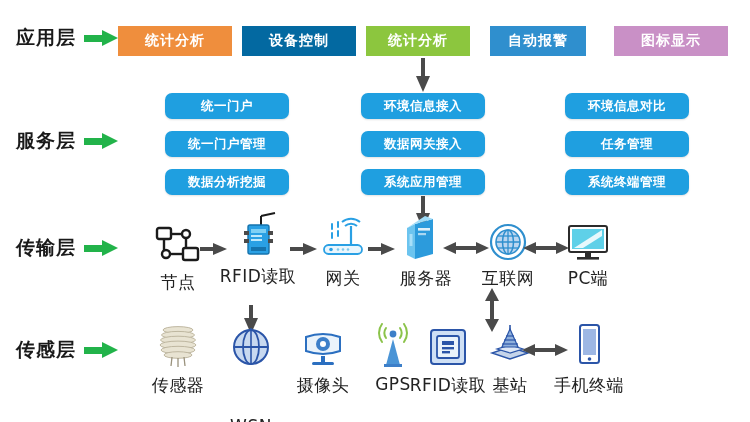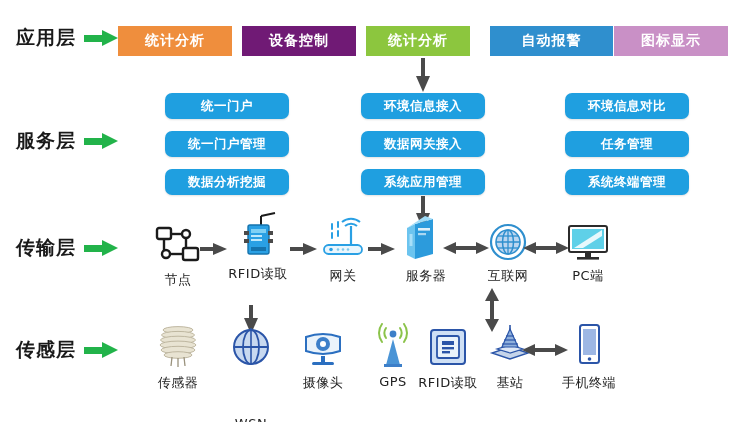--- a/index.html
+++ b/index.html
@@ -53,21 +53,21 @@
     text-align:center;
   }
 
   
   .node{
     position:absolute;width:76px;
     display:flex;flex-direction:column;align-items:center;
   }
   .node .glyph{height:44px;display:flex;align-items:flex-end;justify-content:center;}
   .node .cap{
-    margin-top:5px;font-size:13px;color:#222;
+    margin-top:5px;font-size:17px;color:#222;
     white-space:nowrap;letter-spacing:.5px;
   }
 
   
   .h-arrow{position:absolute;height:12px;}
   .h-arrow svg,.v-arrow svg{display:block;}
   .v-arrow{position:absolute;}
 </style>
 </head>
 <body>
@@ -90,27 +90,27 @@
   </div>
 
   <div class="layer-label" style="left:16px;top:340px;">
     <span class="txt">传感层</span>
     <span class="arrow-green"></span>
   </div>
 
   <div class="app-box" style="left:118px;top:26px;width:114px;background:#ef8e3d;">
     <span>统计分析</span>
   </div>
-  <div class="app-box" style="left:242px;top:26px;width:114px;background:#701a75;">
+  <div class="app-box" style="left:242px;top:26px;width:114px;background:#0369a1;">
     <span>设备控制</span>
   </div>
   <div class="app-box" style="left:366px;top:26px;width:104px;background:#8cc63e;">
     <span>统计分析</span>
   </div>
-  <div class="app-box" style="left:490px;top:26px;width:123px;background:#2f8fce;">
+  <div class="app-box" style="left:490px;top:26px;width:96px;background:#2f8fce;">
     <span>自动报警</span>
   </div>
   <div class="app-box" style="left:614px;top:26px;width:114px;background:#c990c6;">
     <span>图标显示</span>
   </div>
 
   <div class="v-arrow" style="left:415px;top:58px;">
     <svg width="16" height="36" viewBox="0 0 16 36">
       <rect x="6" y="0" width="4" height="22" fill="#4a4a4a"></rect>
       <polygon points="8,34 1,18 15,18" fill="#4a4a4a"></polygon>

